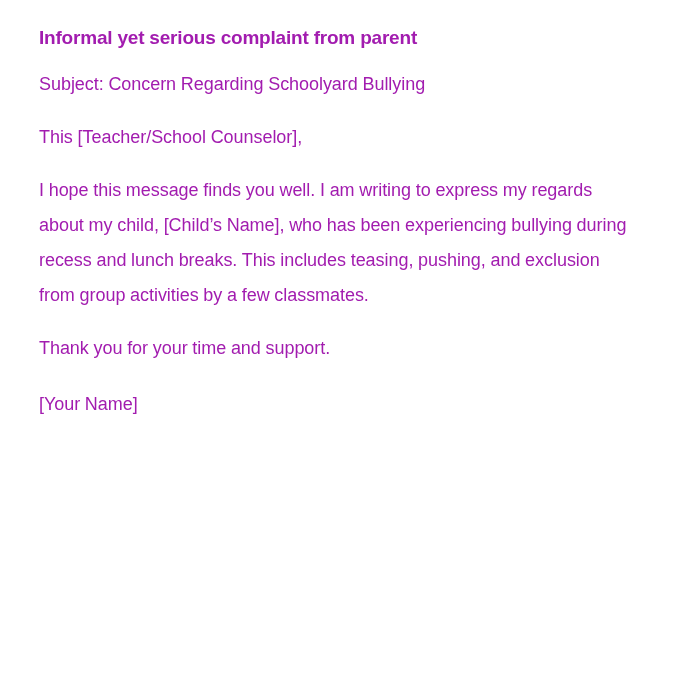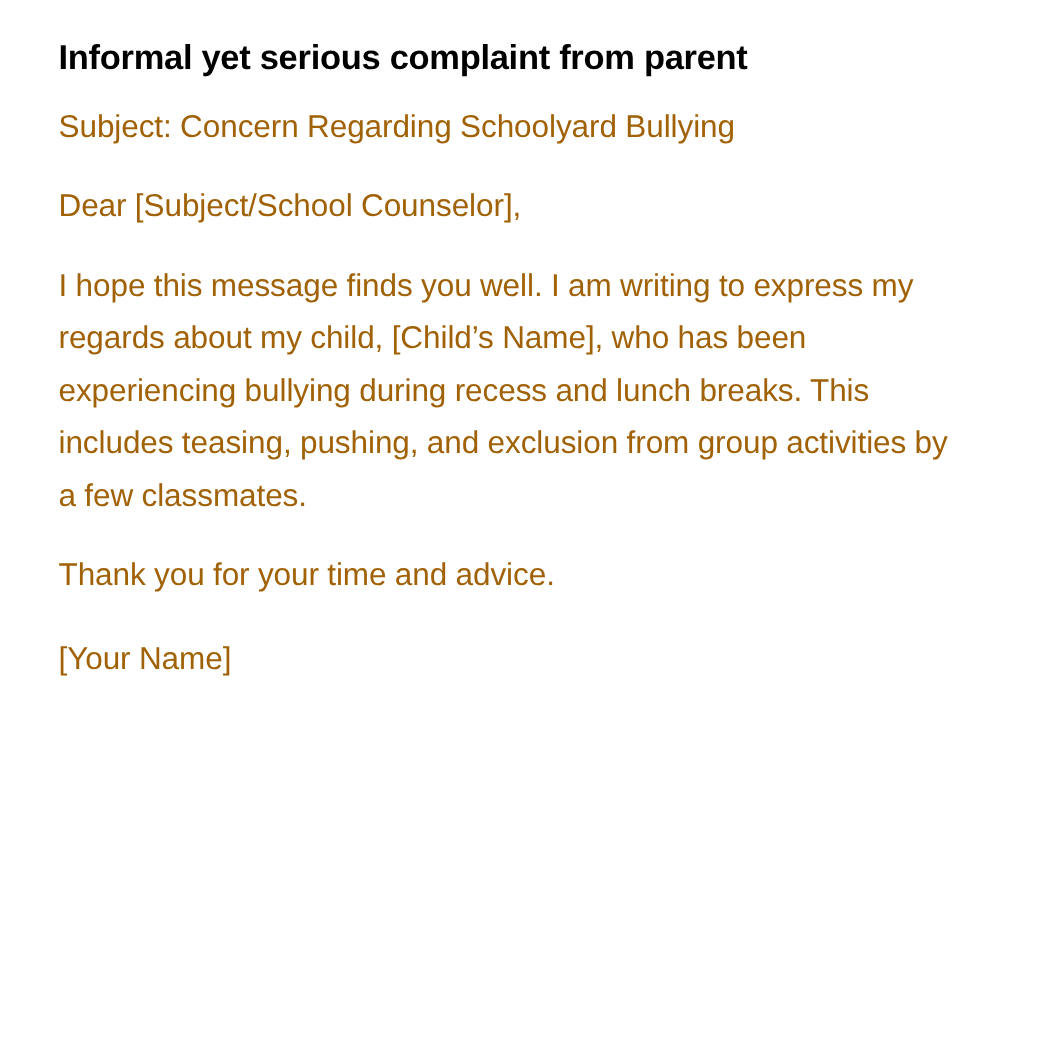--- a/index.html
+++ b/index.html
@@ -20,40 +20,40 @@
     width: 700px;
     height: 691px;
     background: #ffffff;
     padding: 22px 40px 0 39px;
   }
 
   .doc-title {
     margin: 0 0 0 0;
     padding: 0;
     font-family: "Liberation Sans", "DejaVu Sans", sans-serif;
-    font-size: 23px;
+    font-size: 19px;
     line-height: 32px;
     font-weight: 700;
     letter-spacing: -0.2px;
-    color: #000000;
+    color: #a21caf;
     white-space: nowrap;
   }
 
   .doc-body {
     margin-top: 13px;
   }
 
   .doc-para {
     margin: 0 0 18px 0;
     padding: 0;
     font-family: "Liberation Sans", "DejaVu Sans", sans-serif;
-    font-size: 21px;
+    font-size: 18px;
     line-height: 35px;
     font-weight: 400;
-    color: #a16207;
+    color: #a21caf;
     letter-spacing: -0.05px;
     max-width: 600px;
     word-spacing: -0.2px;
   }
 
   .doc-para:last-child {
     margin-bottom: 0;
     margin-top: 21px;
   }
 </style>
@@ -61,24 +61,24 @@
 <body>
 
 <div class="document">
 
   <h1 class="doc-title">Informal yet serious complaint from parent</h1>
 
   <div class="doc-body">
 
     <p class="doc-para">Subject: Concern Regarding Schoolyard Bullying</p>
 
-    <p class="doc-para">Dear [Subject/School Counselor],</p>
+    <p class="doc-para">This [Teacher/School Counselor],</p>
 
     <p class="doc-para">I hope this message finds you well. I am writing to express my regards about my child, [Child’s Name], who has been experiencing bullying during recess and lunch breaks. This includes teasing, pushing, and exclusion from group activities by a few classmates.</p>
 
 
-    <p class="doc-para">Thank you for your time and advice.</p>
+    <p class="doc-para">Thank you for your time and support.</p>
 
 
     <p class="doc-para">[Your Name]</p>
 
   </div>
 </div>
 
 </body></html>

